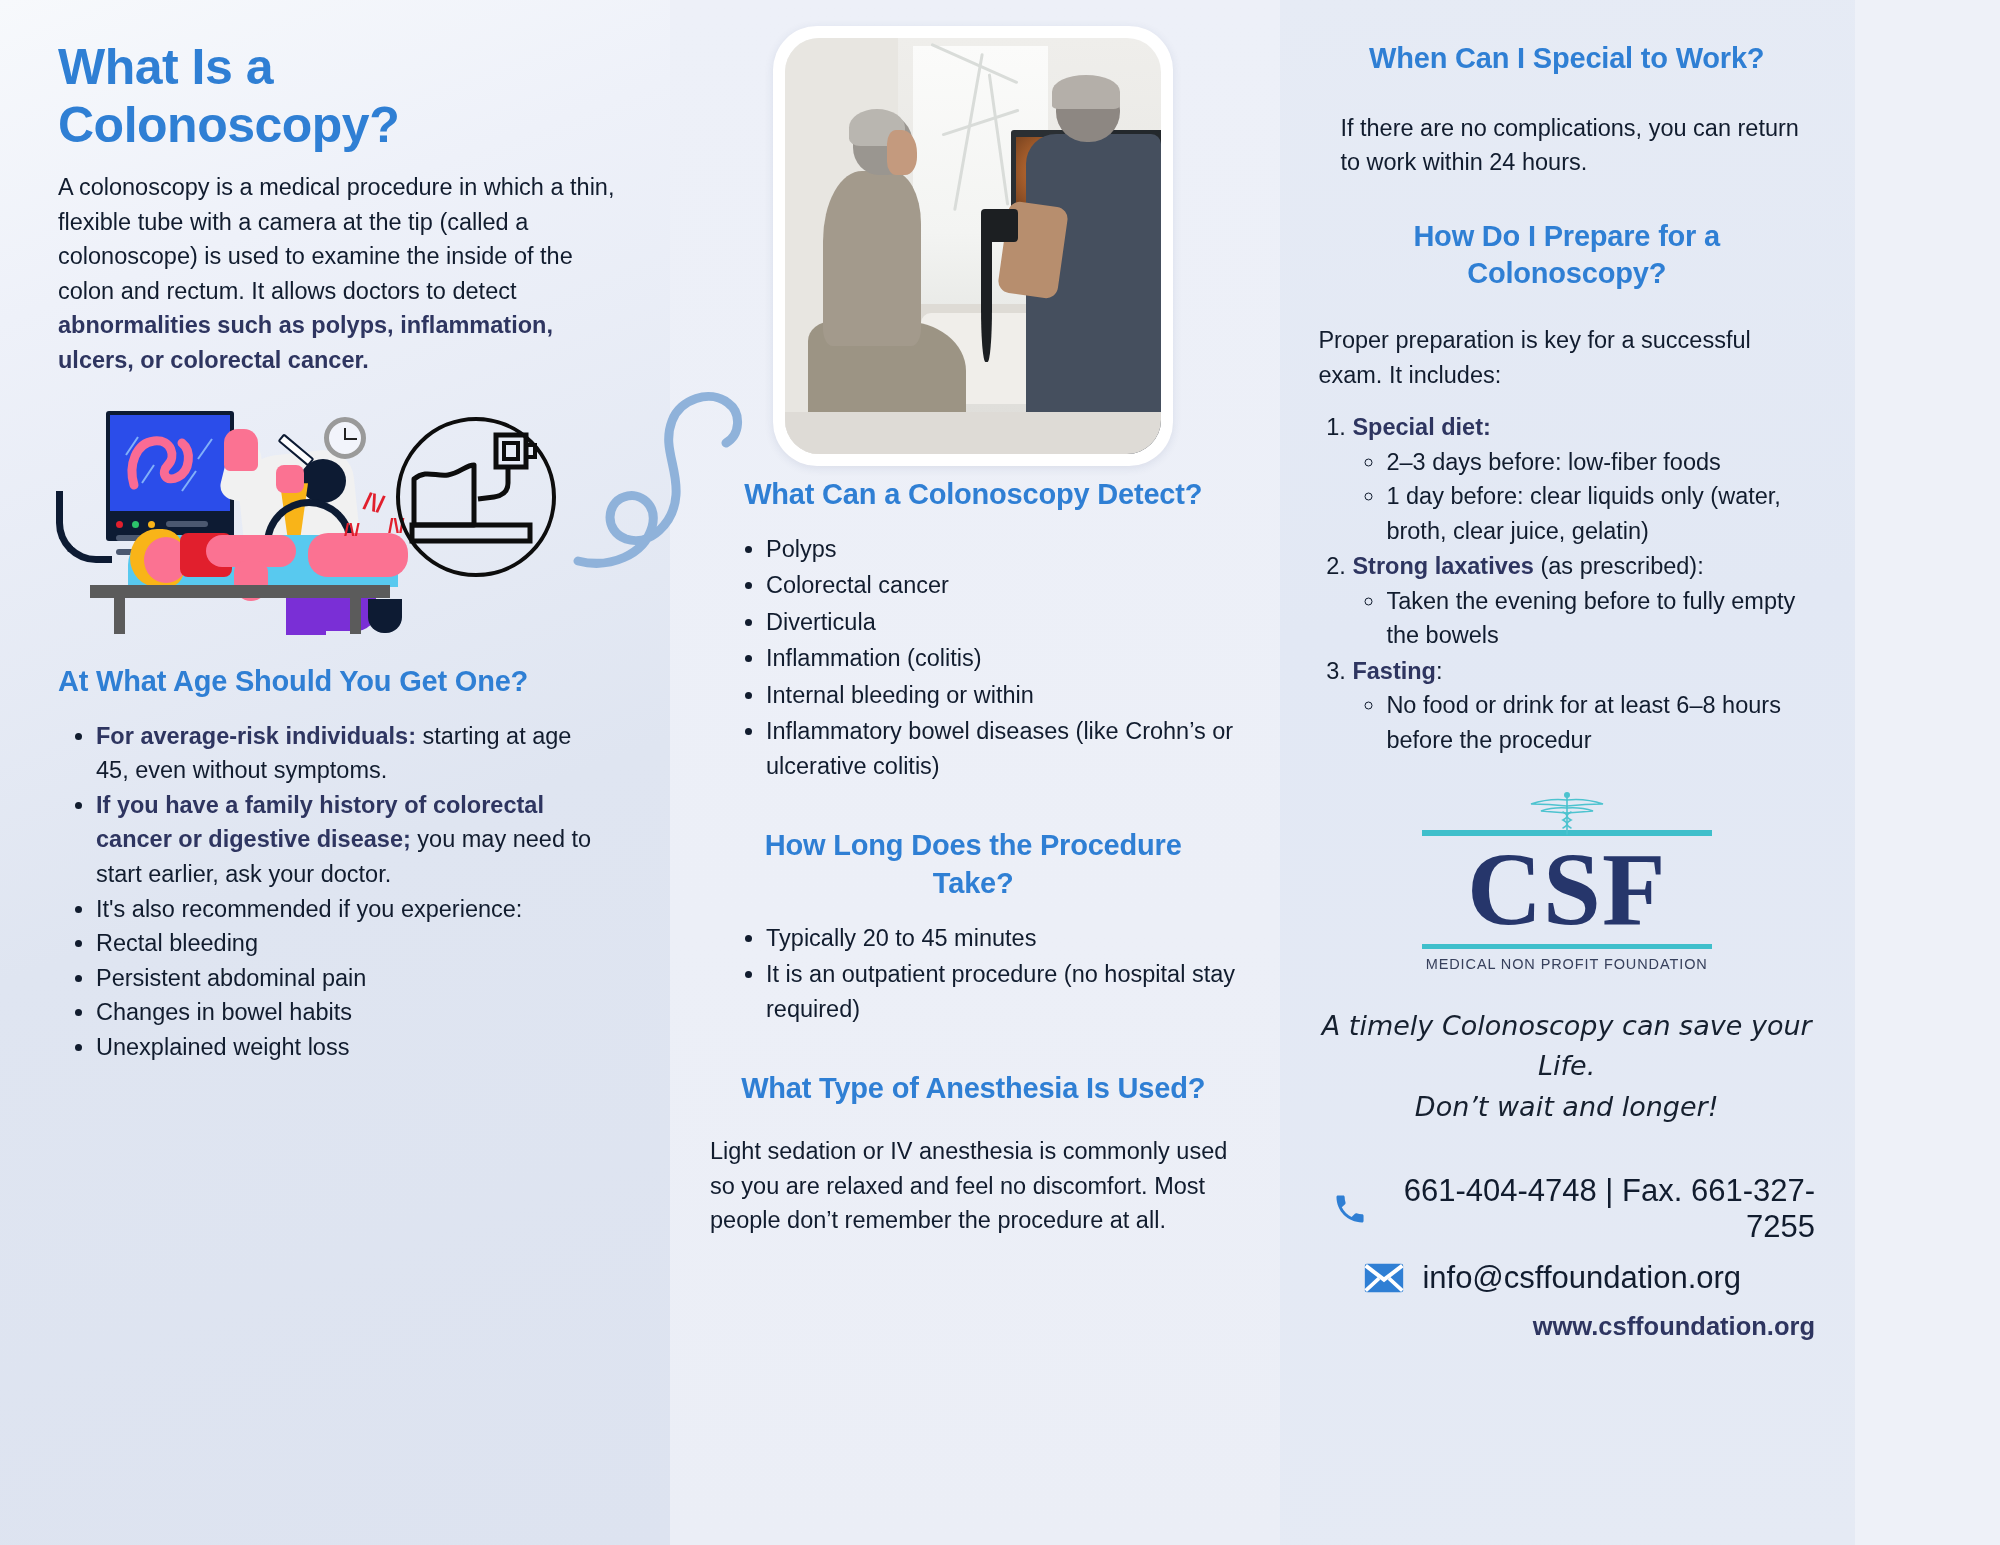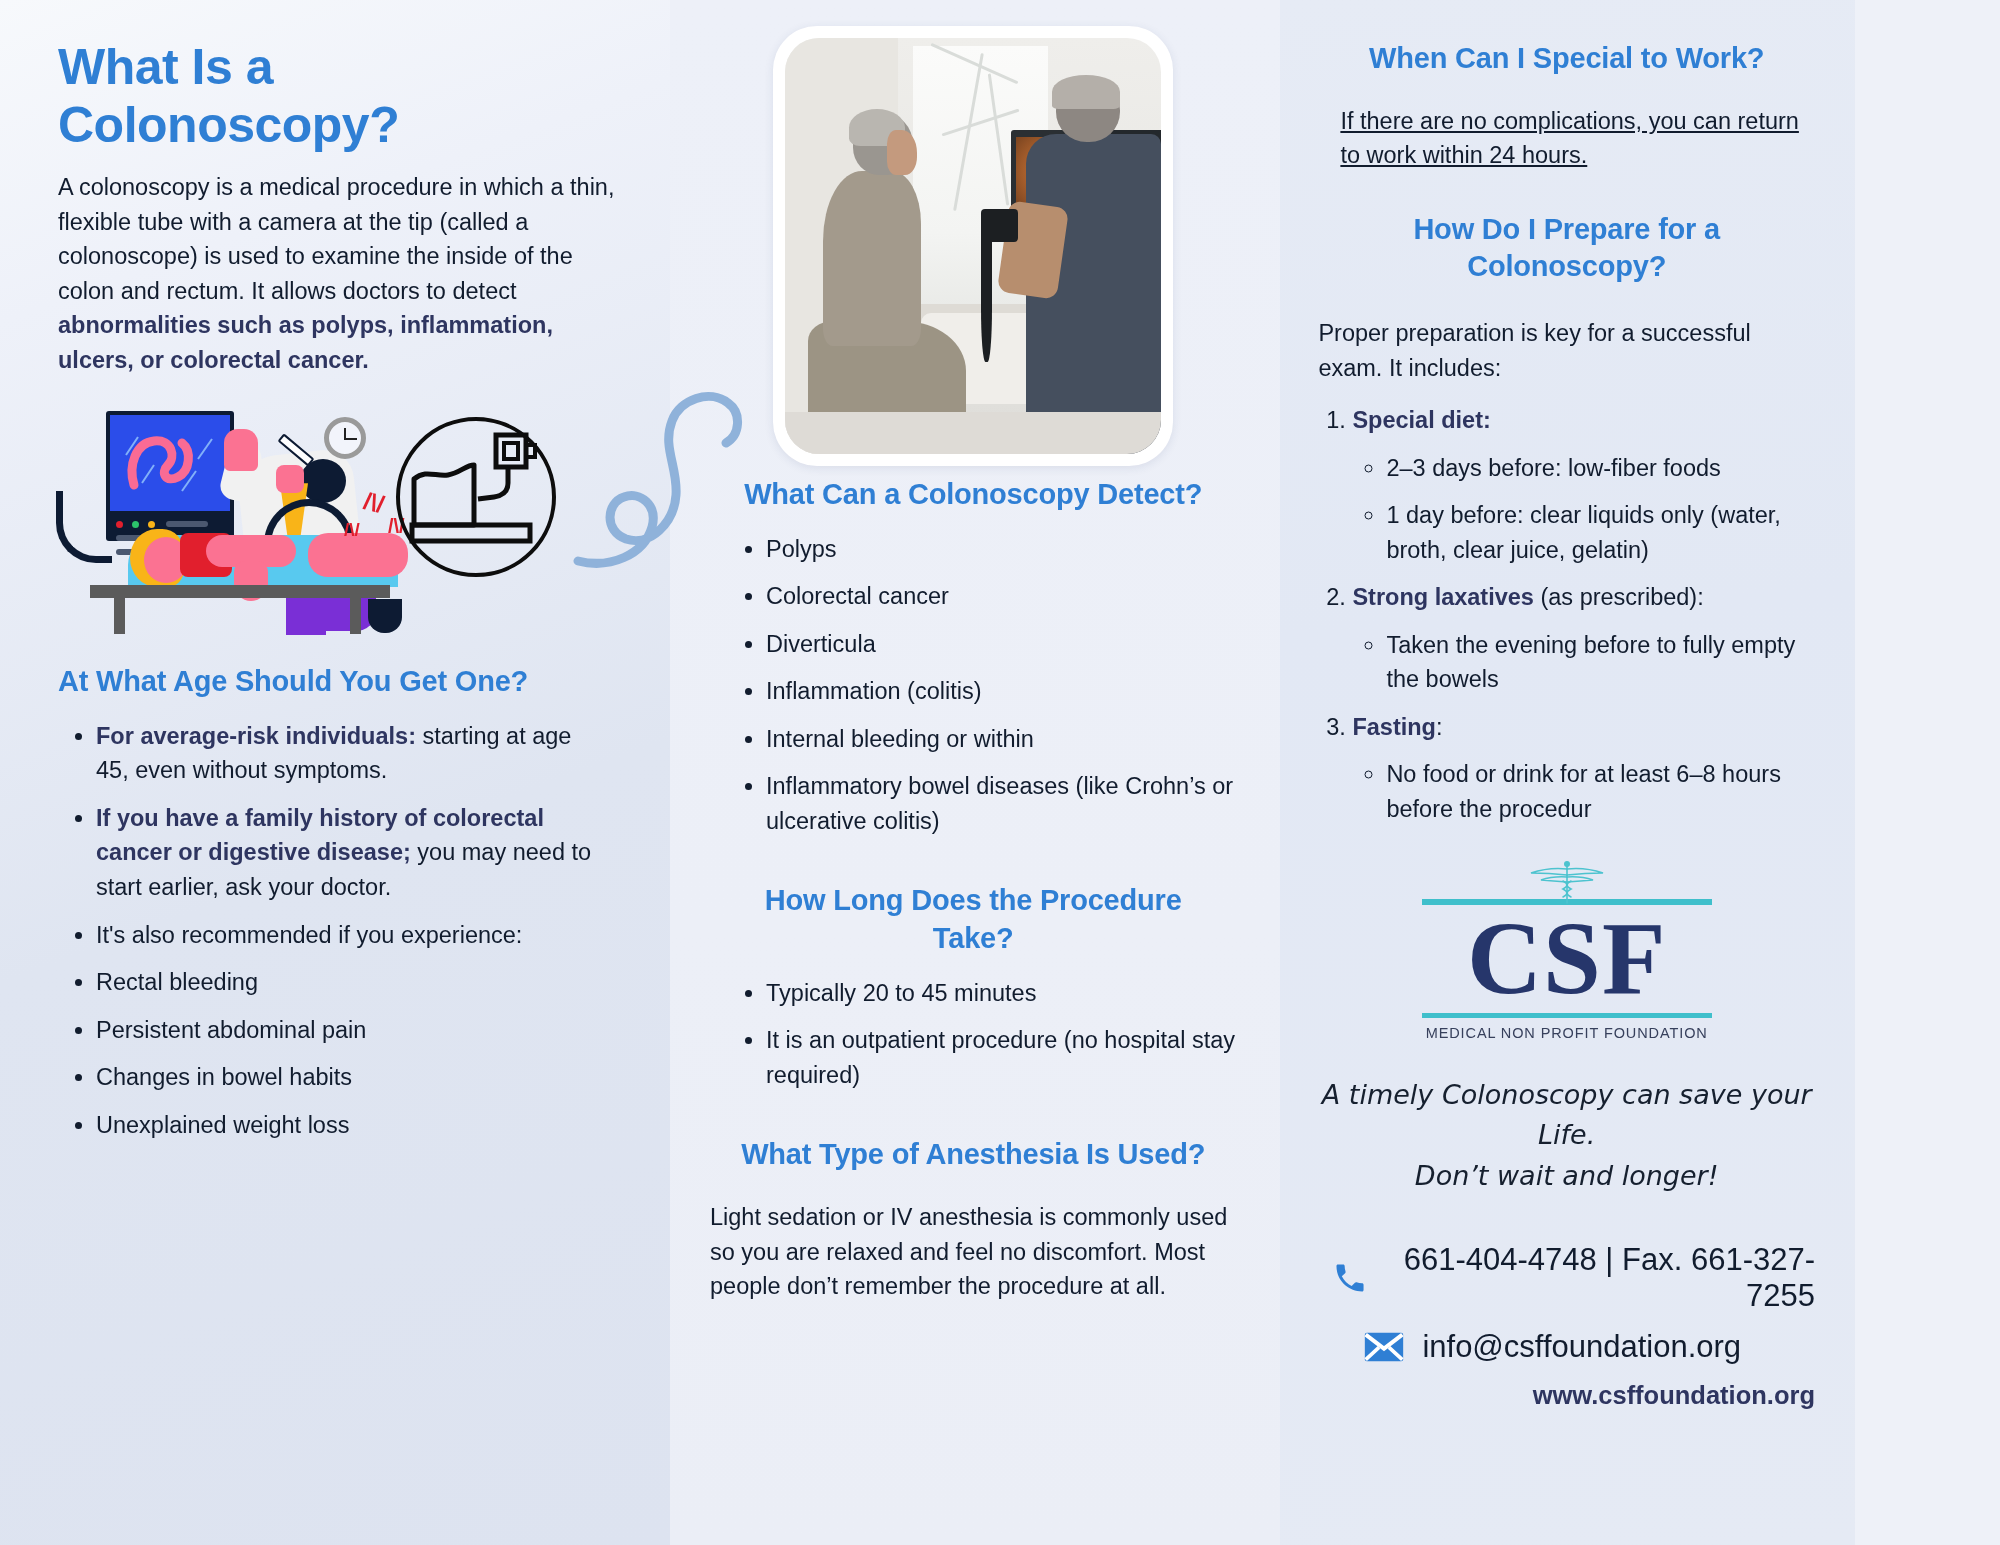--- a/index.html
+++ b/index.html
@@ -49,21 +49,20 @@
     font-size: 29px;
     font-weight: bold;
     line-height: 1.3;
     letter-spacing: -0.2px;
   }
   h2.head.center { text-align: center; }
   p.body, li {
     color: #111c2e;
     font-size: 23.5px;
     line-height: 1.47;
-    margin-top: 13px;
   }
   .b-navy { color: #2e3560; font-weight: bold; }
   ul.bullets, ol.steps { margin: 0; }
   ul.bullets { list-style: disc; padding-left: 38px; }
   ul.bullets li { margin-bottom: 2px; }
   ul.bullets.tight li { margin-bottom: 0px; }
   ol.steps { list-style: decimal; padding-left: 34px; }
   ol.steps > li { margin-bottom: 1px; }
   ul.sub { list-style: circle; padding-left: 34px; margin-top: 0; }
   ul.sub li { margin-bottom: 0px; }
@@ -351,21 +350,21 @@
 
     <h2 class="head center" style="margin-top:44px; padding:0 12px;">What Type of Anesthesia Is Used?</h2>
 
     <p class="body" style="margin-top:26px; max-width:530px; margin-left:0px;">Light sedation or IV anesthesia is commonly used so you are relaxed and feel no discomfort. Most people don’t remember the procedure at all.</p>
   </section>
 
   <section class="panel-right">
 
     <h2 class="head center" style="padding:0 36px;">When Can I Special to Work?</h2>
 
-    <p class="body" style="margin-top:26px; padding-left:22px; max-width:500px;text-decoration:underline;">If there are no complications, you can return to work within 24 hours.</p>
+    <p class="body" style="margin-top:33px; padding-left:22px; max-width:500px;">If there are no complications, you can return to work within 24 hours.</p>
 
     <h2 class="head center" style="margin-top:38px; padding:0 26px;">How Do I Prepare for a Colonoscopy?</h2>
 
     <p class="body" style="margin-top:30px; max-width:440px;">Proper preparation is key for a successful exam. It includes:</p>
 
     <ol class="steps" style="margin-top:18px; max-width:560px;">
       <li>
         <span class="b-navy">Special diet:</span><span></span>
         <ul class="sub">
           <li>2–3 days before: low-fiber foods</li>

